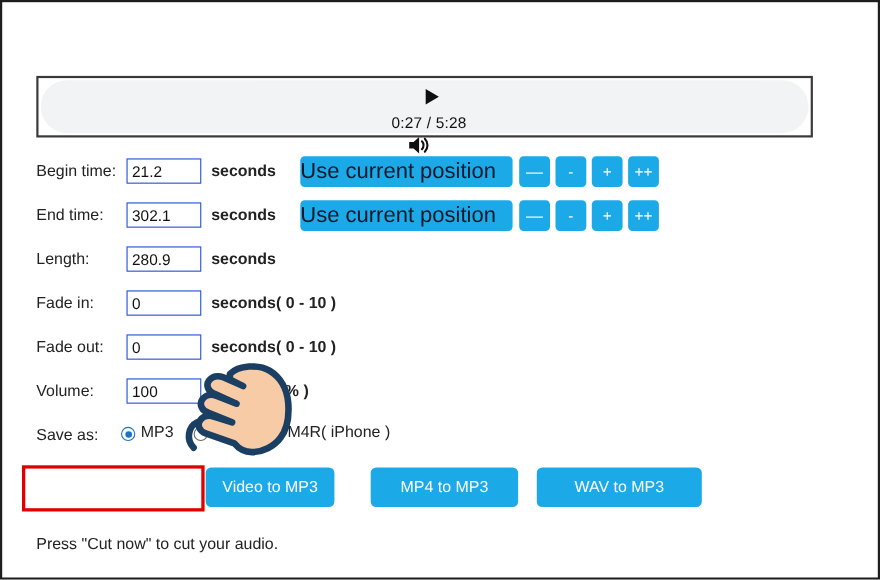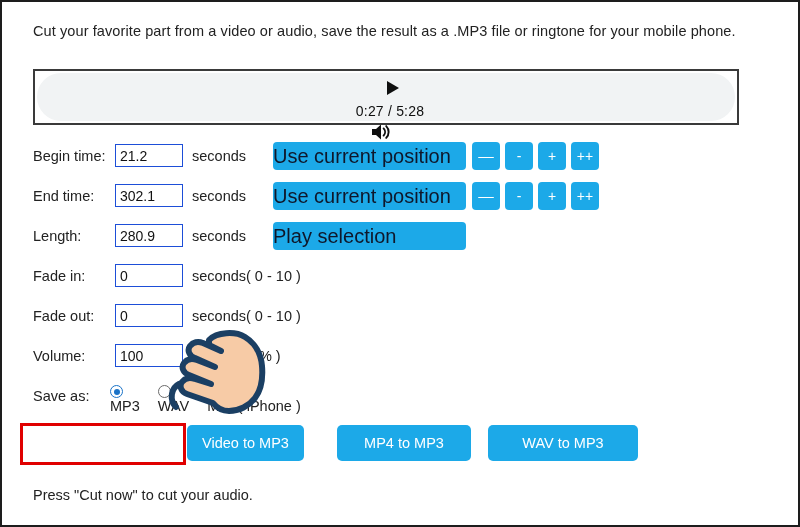--- a/index.html
+++ b/index.html
@@ -159,20 +159,21 @@
     padding: 0 4px;
     border-radius: 0;
   }
   .row-unit {
     position: absolute;
     left: 190px;
     top: 8px;
     font-size: 14.5px;
     color: #222222;
     white-space: nowrap;
+    font-weight: bold;
   }
   .btn {
     background: #1ca9e8;
     color: #0f172a;
     border: none;
     border-radius: 4px;
     font-family: "Liberation Sans", sans-serif;
     font-size: 20px;
     cursor: pointer;
     text-align: left;
@@ -223,24 +224,23 @@
     left: 108px;
     top: 5px;
     display: flex;
     align-items: center;
     gap: 4px;
     font-size: 14.5px;
     color: #222222;
   }
   .radio-item {
     display: flex;
-    align-items: flex-start;
+    align-items: flex-end;
     white-space: nowrap;
     margin-right: 14px;
-    flex-direction: column;
   }
   .radio-dot {
     width: 13px;
     height: 13px;
     border-radius: 50%;
     border: 1px solid #6b6b6b;
     background: #ffffff;
     box-sizing: border-box;
     margin-right: 5px;
     position: relative;
@@ -309,21 +309,20 @@
     width: 118px;
     height: 88px;
     pointer-events: none;
   }
 </style>
 </head>
 <body>
 
 <div class="screen">
 
-  <div class="intro">Cut your favorite part from a video or audio, save the result as a .MP3 file or ringtone for your mobile phone.</div>
 
   <div class="player">
     <div class="player-inner">
       <div class="play-btn">
         <div class="play-tri"></div>
       </div>
       <div class="time-display">0:27 / 5:28</div>
       <div class="progress-wrap">
         <div class="progress-track"></div>
         <div class="progress-fill" id="progress-fill" style="width: 10%;"></div>
@@ -368,21 +367,20 @@
         <button class="step-btn">-</button>
         <button class="step-btn">+</button>
         <button class="step-btn">++</button>
       </div>
     </div>
 
     <div class="row">
       <span class="row-label">Length:</span>
       <input class="row-input" type="text" value="280.9" style="">
       <span class="row-unit">seconds</span>
-      <button class="btn btn-play-sel">Play selection</button>
     </div>
 
     <div class="row">
       <span class="row-label">Fade in:</span>
       <input class="row-input" type="text" value="0" style="">
       <span class="row-unit">seconds( 0 - 10 )</span>
     </div>
 
     <div class="row">
       <span class="row-label">Fade out:</span>

